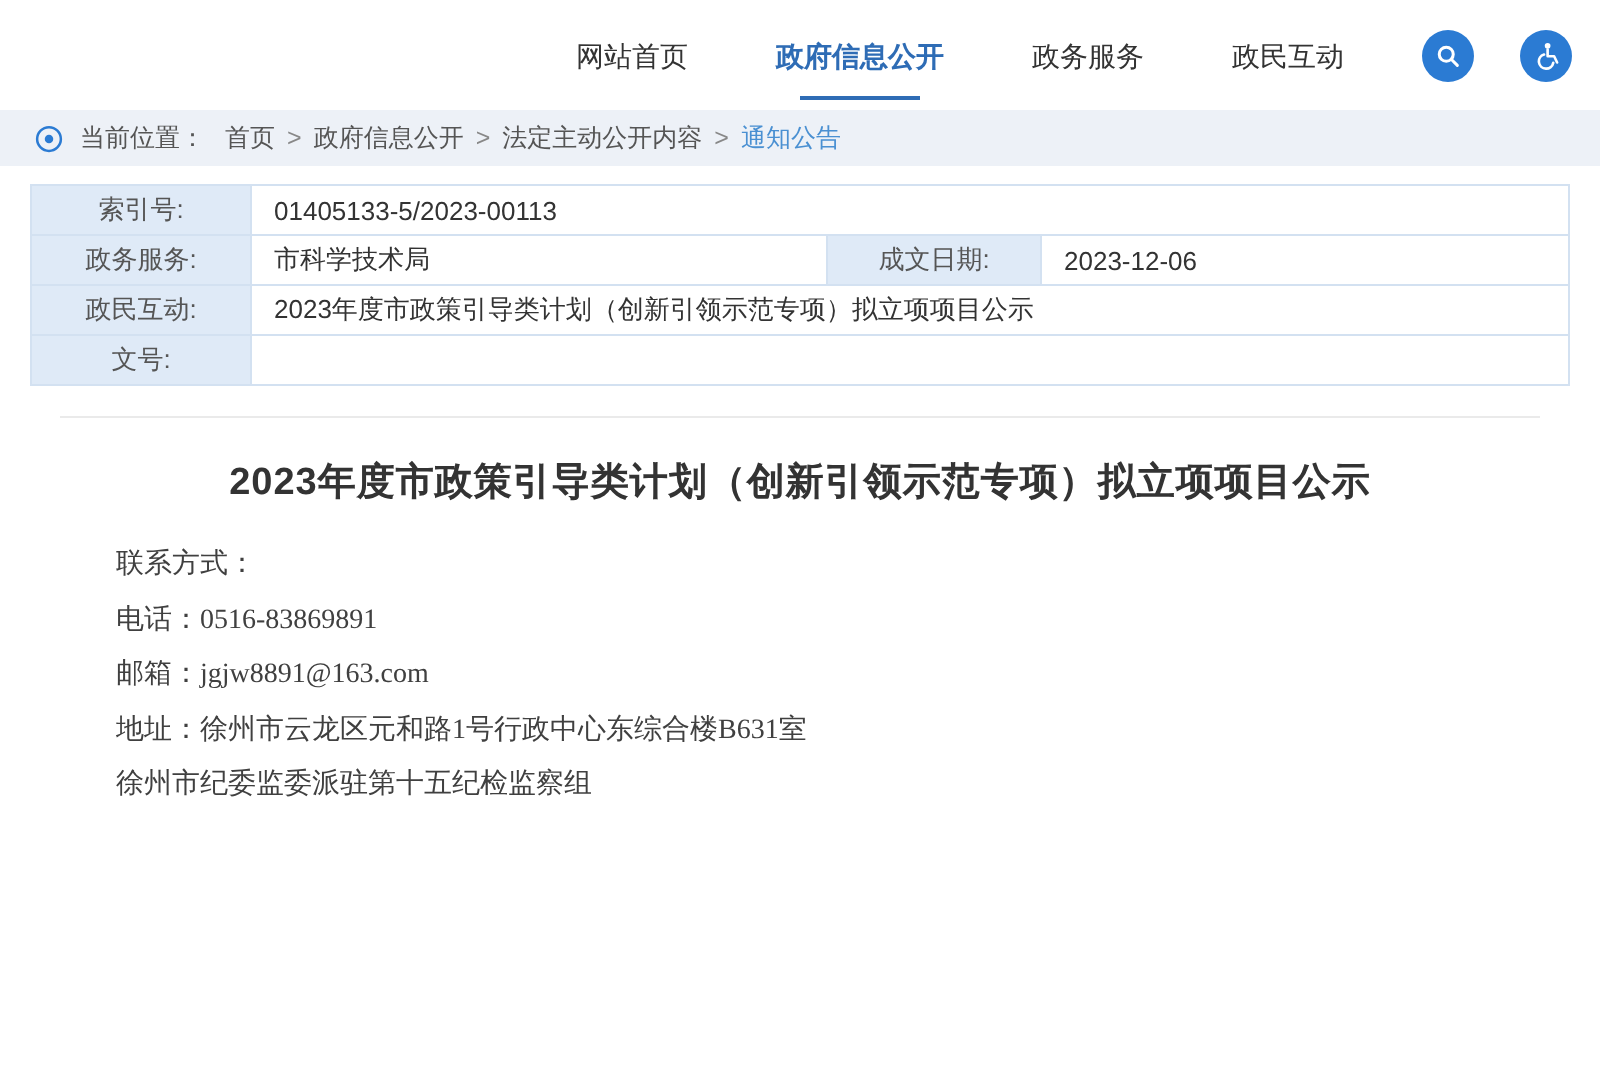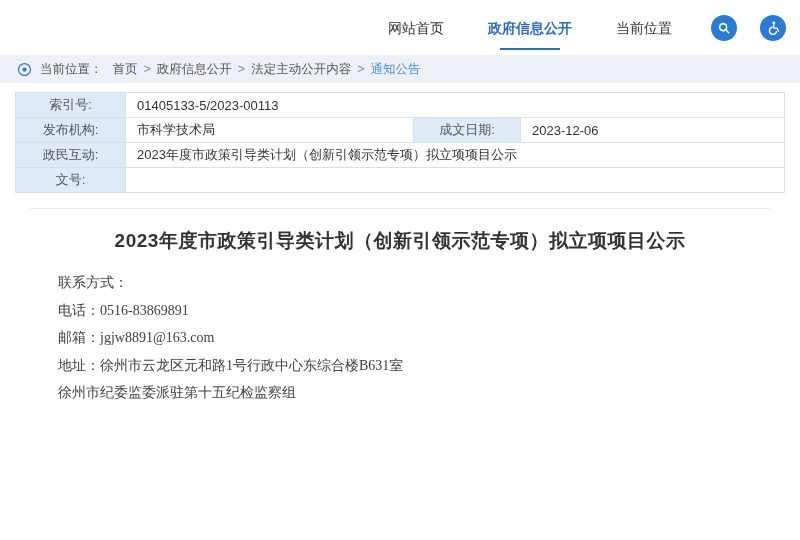--- a/index.html
+++ b/index.html
@@ -125,21 +125,22 @@
   }
 </style>
 </head>
 <body>
 
 <div class="header">
 
   <div class="nav">
     <div class="nav-item">网站首页</div>
     <div class="nav-item active">政府信息公开</div>
-    <div class="nav-item">当前位置</div>
+    <div class="nav-item">政务服务</div>
+    <div class="nav-item">政民互动</div>
 
     <div class="icon-btn">
       <span>
         <svg width="14" height="14" viewBox="0 0 24 24">
           <circle cx="10.5" cy="10.5" r="6" fill="none" stroke="#ffffff" stroke-width="2.6"></circle>
           <line x1="15" y1="15" x2="20" y2="20" stroke="#ffffff" stroke-width="2.6" stroke-linecap="round"></line>
         </svg>
       </span>
     </div>
     <div class="icon-btn">
@@ -178,21 +179,21 @@
         <col style="width:288px">
         <col style="width:107px">
         <col>
     </colgroup>
     <tbody>
         <tr>
       <td class="lbl">索引号:</td>
       <td colspan="3">01405133-5/2023-00113</td>
     </tr>
     <tr>
-      <td class="lbl">发布机构:</td>
+      <td class="lbl">政务服务:</td>
       <td>市科学技术局</td>
       <td class="lbl">成文日期:</td>
       <td>2023-12-06</td>
     </tr>
     <tr>
       <td class="lbl">政民互动:</td>
       <td colspan="3">2023年度市政策引导类计划（创新引领示范专项）拟立项项目公示</td>
     </tr>
     <tr>
       <td class="lbl">文号:</td>

